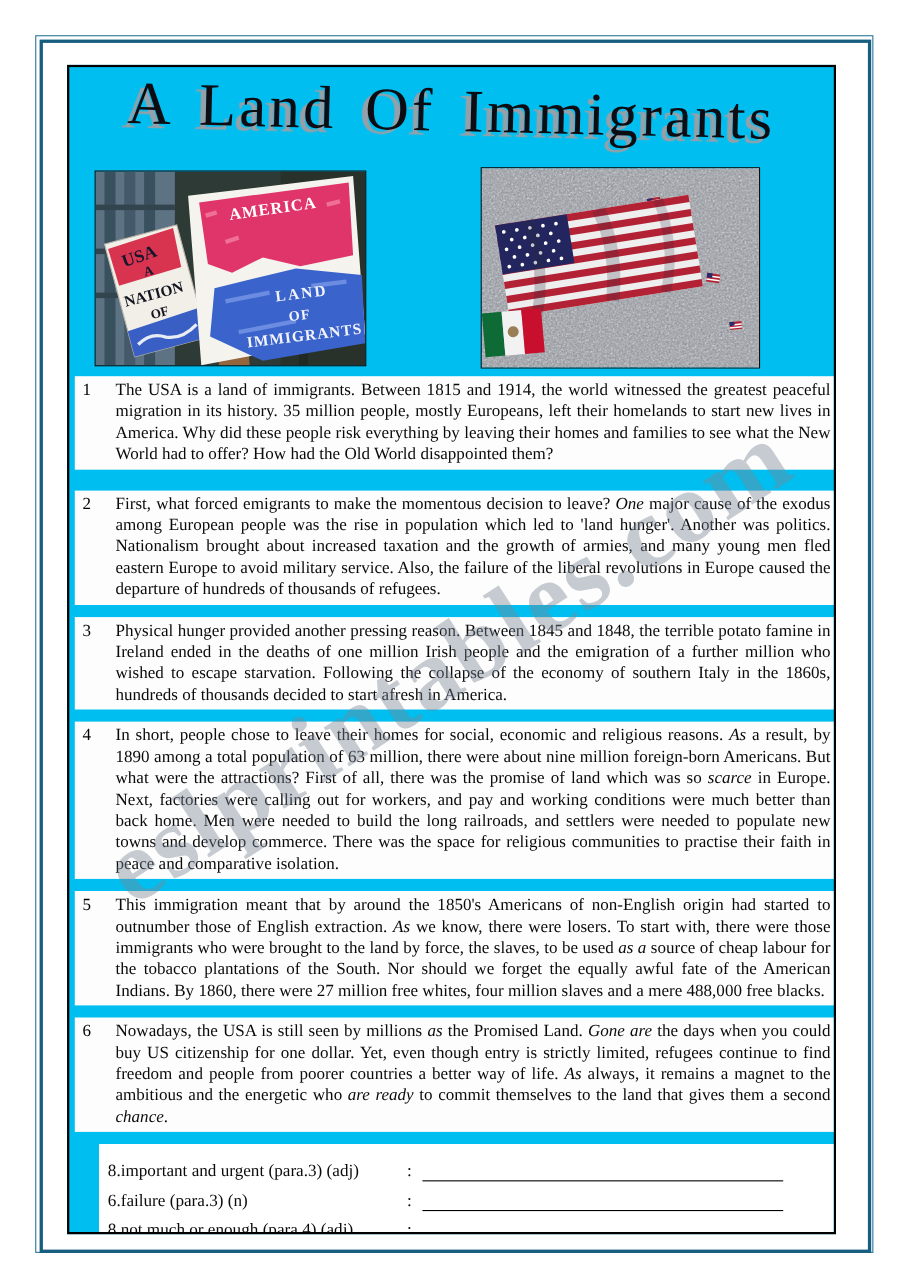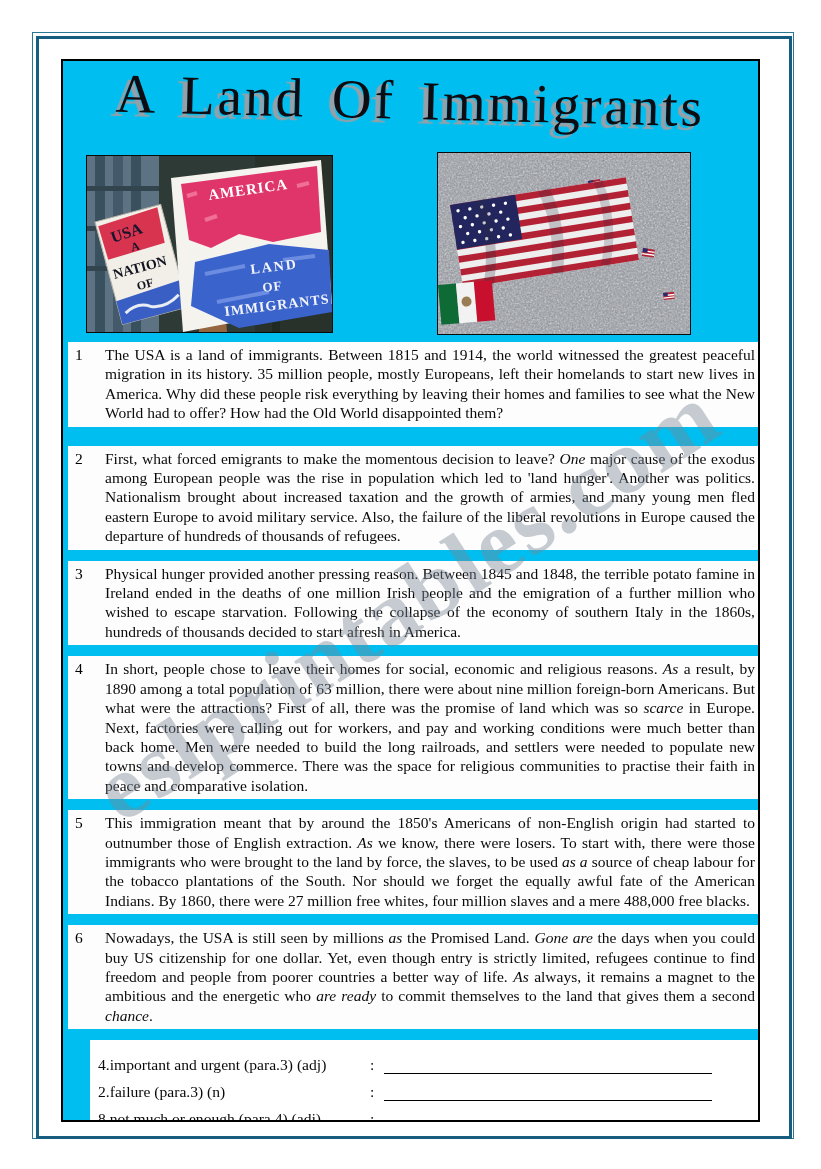--- a/index.html
+++ b/index.html
@@ -219,26 +219,26 @@
       <div class="para">
         <div class="pnum">5</div>
         <div class="ptext"><span>This immigration meant that by around the 1850's Americans of non-English origin had started to outnumber those of English extraction. </span><i>As</i><span> we know, there were losers. To start with, there were those immigrants who were brought to the land by force, the slaves, to be used </span><i>as a</i><span> source of cheap labour for the tobacco plantations of the South. Nor should we forget the equally awful fate of the American Indians. By 1860, there were 27 million free whites, four million slaves and a mere 488,000 free blacks.</span></div>
       </div>
       <div class="para">
         <div class="pnum">6</div>
         <div class="ptext"><span>Nowadays, the USA is still seen by millions </span><i>as</i><span> the Promised Land. </span><i>Gone are</i><span> the days when you could buy US citizenship for one dollar. Yet, even though entry is strictly limited, refugees continue to find freedom and people from poorer countries a better way of life. </span><i>As</i><span> always, it remains a magnet to the ambitious and the energetic who </span><i>are ready</i><span> to commit themselves to the land that gives them a second </span><i>chance</i><span>.</span></div>
       </div>
       <div class="exercise" id="exercise-block" style="display: block;">
     <div class="ex-row">
-      <span class="ex-label">4.important and urgent (para.3) (adj)</span>
+      <span class="ex-label">8.important and urgent (para.3) (adj)</span>
       <span class="ex-colon">:</span>
       <span class="ex-line"></span>
     </div>
     <div class="ex-row">
-      <span class="ex-label">2.failure (para.3) (n)</span>
+      <span class="ex-label">6.failure (para.3) (n)</span>
       <span class="ex-colon">:</span>
       <span class="ex-line"></span>
     </div>
     <div class="ex-row">
       <span class="ex-label">8.not much or enough (para.4) (adj)</span>
       <span class="ex-colon">:</span>
       <span class="ex-line"></span>
     </div>
 
   </div>

